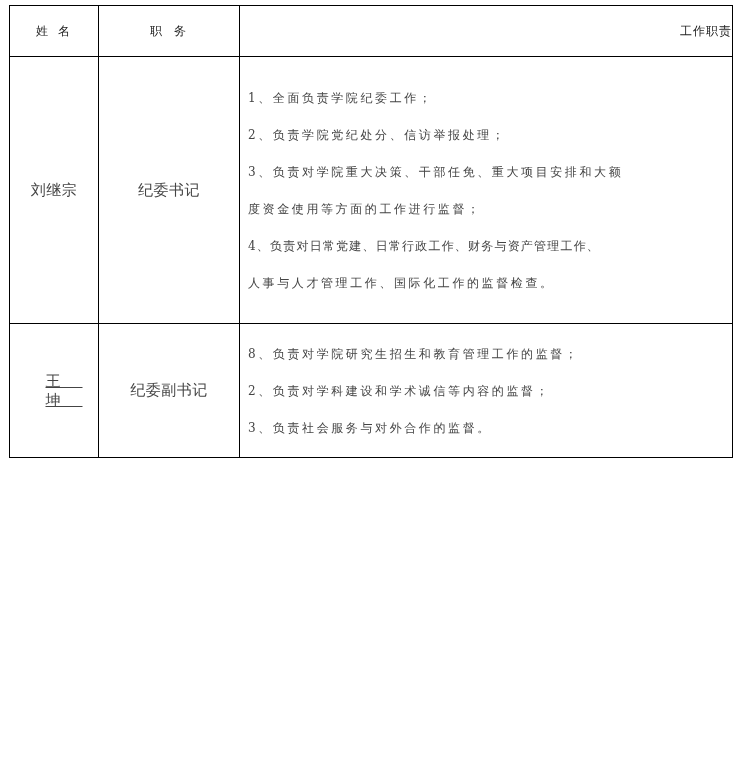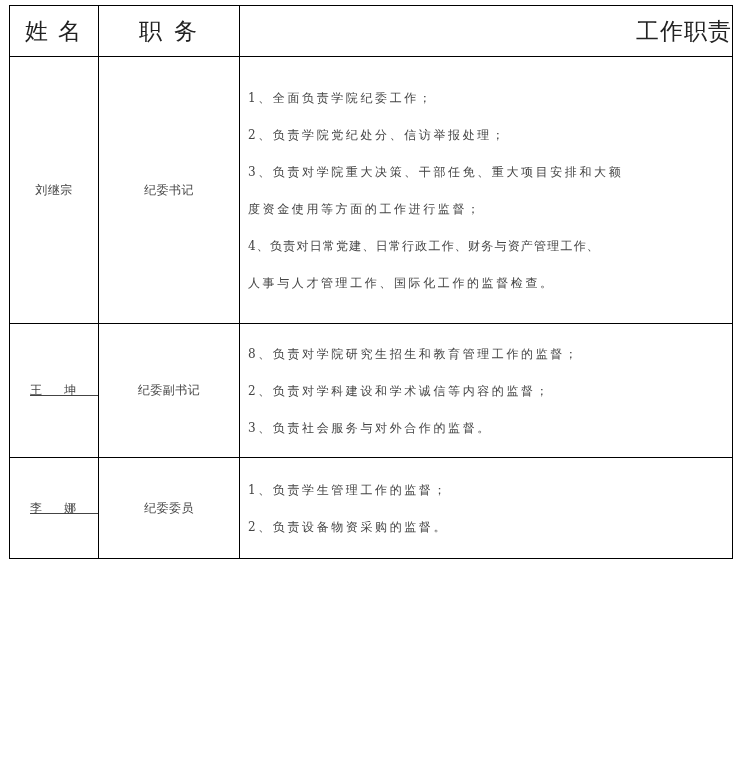--- a/index.html
+++ b/index.html
@@ -1,25 +1,25 @@
 <!DOCTYPE html>
 <html><head>
   <meta charset="utf-8">
   <style>
     html, body { margin: 0; padding: 0; background: #ffffff; }
     body { width: 739px; height: 766px; position: relative; overflow: hidden;
            font-family: "DejaVu Serif", "Liberation Serif", serif; color: #333333; }
     table { position: absolute; left: 9px; top: 5px; border-collapse: collapse;
             table-layout: fixed; width: 724px; }
     td, th { border: 1.5px solid #000000; padding: 0; vertical-align: middle; }
-    th { font-weight: normal; height: 50px; font-size: 23px; color: #222; }
+    th { font-weight: normal; height: 50px; font-size: 12px; color: #222; }
     .c1 { width: 80px; text-align: center; }
     .c2 { width: 130px; text-align: center; }
     .c3 { text-align: left; }
-    .name, .role { font-size: 12px; letter-spacing: 0.5px; color: #444; }
+    .name, .role { font-size: 15px; letter-spacing: 0.5px; color: #444; }
     .duties { padding: 8px 0 6px 8px; }
     .duty { font-size: 12px; line-height: 37px; letter-spacing: 2.6px; color: #444; white-space: nowrap; }
     .hdr-name { letter-spacing: 10px; padding-left: 8px; }
     .hdr-role { letter-spacing: 12px; padding-left: 10px; }
     .hdr-duty { text-align: right; letter-spacing: 1px; }
     .wide-name { letter-spacing: 22px; padding-left: 20px; text-decoration: underline; }
   </style>
 </head>
 <body>
 
@@ -46,22 +46,14 @@
     </tr>
     <tr style="height:134px;">
       <td class="c1 name wide-name">王坤</td>
       <td class="c2 role">纪委副书记</td>
       <td class="c3 duties">
         <div class="duty">8、负责对学院研究生招生和教育管理工作的监督；</div>
         <div class="duty">2、负责对学科建设和学术诚信等内容的监督；</div>
         <div class="duty">3、负责社会服务与对外合作的监督。</div>
       </td>
     </tr>
-    <tr style="height:101px;">
-      <td class="c1 name wide-name">李娜</td>
-      <td class="c2 role">纪委委员</td>
-      <td class="c3 duties">
-        <div class="duty">1、负责学生管理工作的监督；</div>
-        <div class="duty">2、负责设备物资采购的监督。</div>
-      </td>
-    </tr>
   </tbody>
 </table>
 
 </body></html>

